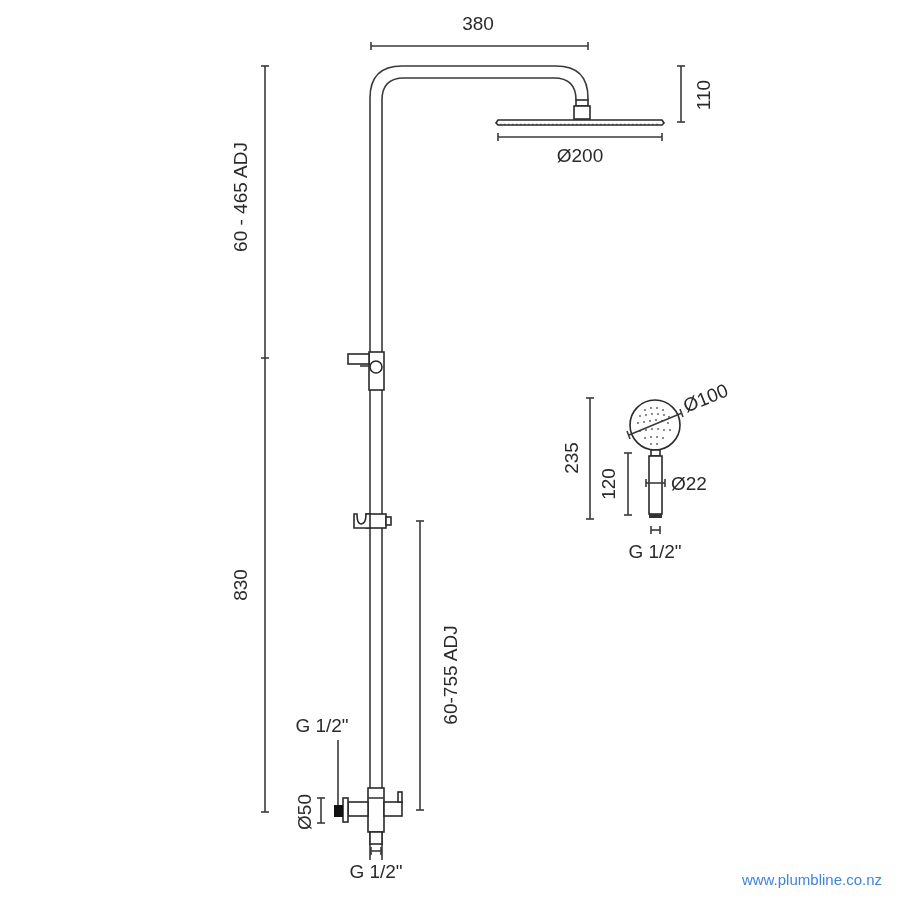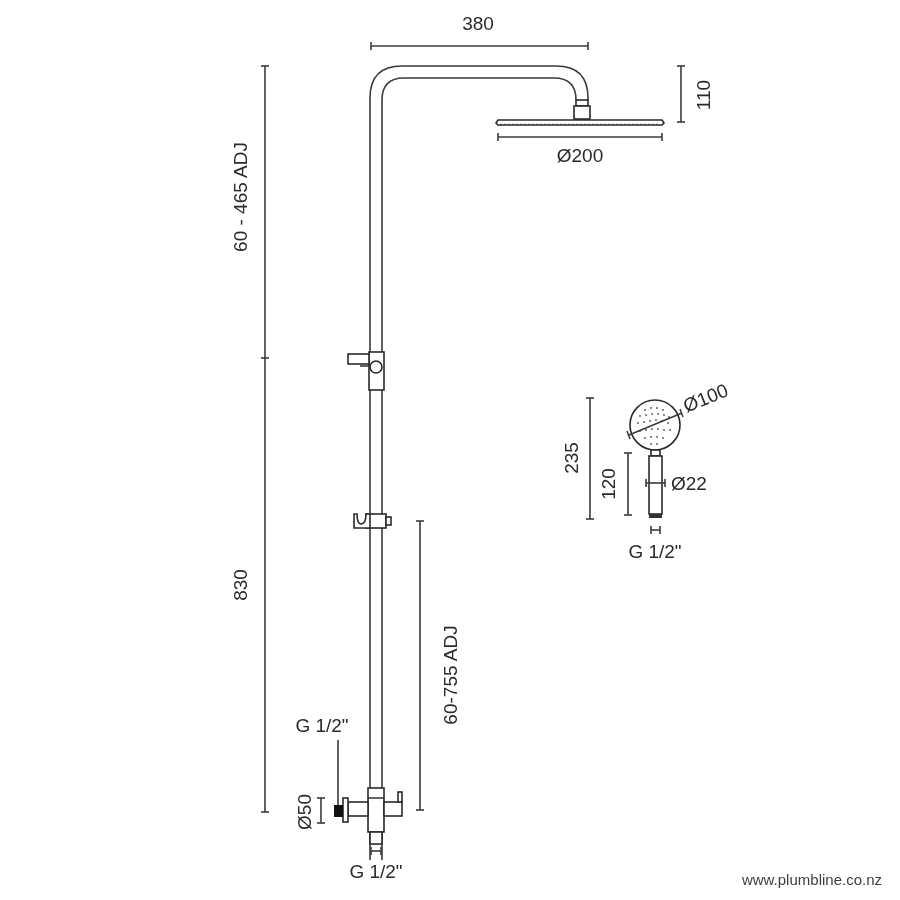--- a/index.html
+++ b/index.html
@@ -2,21 +2,21 @@
 <html><head>
 <meta charset="utf-8">
 <style>
   html, body { margin: 0; padding: 0; background: #ffffff; }
   body { width: 900px; height: 900px; position: relative; overflow: hidden; font-family: "Liberation Sans", sans-serif; }
   #drawing { position: absolute; left: 0; top: 0; }
   .dim-text { font-family: "Liberation Sans", sans-serif; font-size: 19px; fill: #2a2a2a; }
   .line { stroke: #3a3a3a; stroke-width: 1.6; fill: none; }
   .thin { stroke: #444; stroke-width: 1.3; fill: none; }
   .part { stroke: #2a2a2a; stroke-width: 1.6; fill: #ffffff; }
-  .footer { position: absolute; right: 18px; bottom: 12px; font-size: 15px; color: #404040; font-family: "Liberation Sans", sans-serif; }
+  .footer { position: absolute; right: 18px; bottom: 12px; font-size: 15px; color: #3b82f6; font-family: "Liberation Sans", sans-serif; }
 </style>
 </head>
 <body>
 
 <svg id="drawing" width="900" height="900" viewBox="0 0 900 900" xmlns="http://www.w3.org/2000/svg">
 
   <g>
     <line class="line" x1="371" y1="46" x2="588" y2="46"></line>
     <line class="line" x1="371" y1="42" x2="371" y2="50"></line>
     <line class="line" x1="588" y1="42" x2="588" y2="50"></line>

